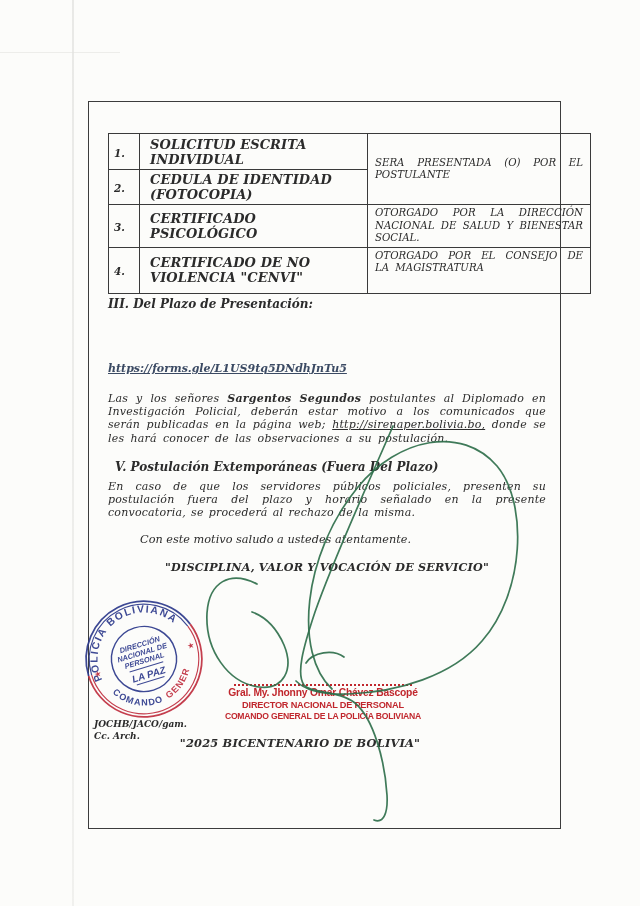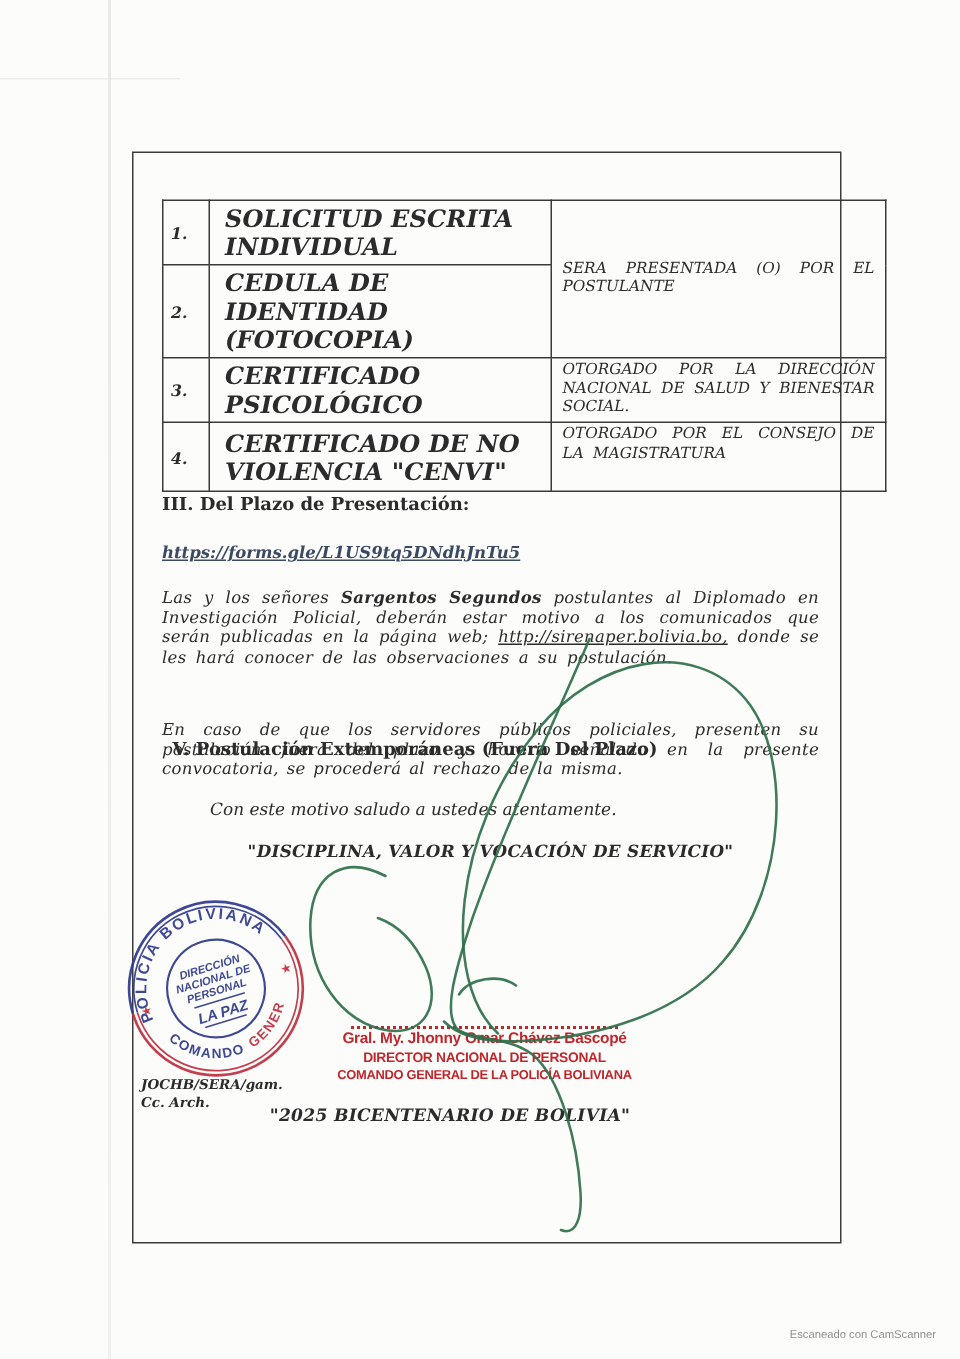--- a/index.html
+++ b/index.html
@@ -11,26 +11,26 @@
   .abs{position:absolute;}
   .doc-text{font-style:italic;letter-spacing:.2px;}
   .frame{left:88px;top:101px;width:471px;height:726px;border:1.6px solid #3c3c3c;background:transparent;}
 
   .title{left:106px;top:110px;width:450px;font-size:12px;font-weight:700;}
   .u{text-decoration:underline;text-underline-offset:2px;}
 
   table.req{position:absolute;left:108px;top:133px;width:444px;border-collapse:collapse;table-layout:fixed;}
   table.req td{border:1.5px solid #3a3a3a;font-style:italic;vertical-align:middle;}
   td.cnum{width:25px;vertical-align:top;font-weight:700;font-size:10.5px;padding:2px 0 0 5px;}
-  td.citem{width:211px;font-weight:700;font-size:16px;padding:2px 6px 2px 10px;letter-spacing:.1px;}
+  td.citem{width:211px;font-weight:700;font-size:13px;padding:2px 6px 2px 10px;letter-spacing:.1px;}
   td.cdet{width:208px;font-size:10.2px;font-weight:500;padding:2px 7px;text-align:justify;word-spacing:3px;line-height:12.5px;}
   td.cdet.vtop{vertical-align:top;}
   tr.r1{height:36px;} tr.r2{height:26px;} tr.r3{height:41px;} tr.r4{height:46px;}
 
-  .h-sec{font-size:12px;font-weight:700;margin-top:32px;}
+  .h-sec{font-size:12px;font-weight:700;font-style:italic;}
   .sec3-h{left:108px;top:297px;width:300px;}
   .sec3-b{left:108px;top:322px;width:437px;font-size:11px;font-weight:500;line-height:13.2px;text-align:justify;word-spacing:4px;}
   .sec3-link{left:108px;top:362px;font-size:11px;font-weight:600;}
   .sec3-link a{color:#3b4a63;font-style:italic;}
   .sec4-h{left:108px;top:376px;width:300px;}
   .sec4-b{left:108px;top:392px;width:438px;font-size:11px;font-weight:500;line-height:13.2px;text-align:justify;word-spacing:2.5px;}
   .sec4-b .b{font-weight:700;}
   .sec4-b a{color:#2b2b2b;text-decoration:underline;font-style:italic;}
   .sec5-h{left:115px;top:460px;width:360px;}
   .sec5-b{left:108px;top:480px;width:438px;font-size:11px;font-weight:500;line-height:13.2px;text-align:justify;word-spacing:1.5px;}
@@ -130,34 +130,33 @@
       <text x="60" y="48" font-size="7.2" font-weight="bold" font-style="italic" text-anchor="middle" font-family="Liberation Sans, sans-serif" class="stamp-text-navy">DIRECCIÓN</text>
       <text x="60" y="56" font-size="7.2" font-weight="bold" font-style="italic" text-anchor="middle" font-family="Liberation Sans, sans-serif" class="stamp-text-navy">NACIONAL DE</text>
       <text x="60" y="64" font-size="7.2" font-weight="bold" font-style="italic" text-anchor="middle" font-family="Liberation Sans, sans-serif" class="stamp-text-navy">PERSONAL</text>
       <line x1="43" y1="68" x2="77" y2="68" class="stamp-line"></line>
       <text x="60" y="79" font-size="9.5" font-weight="bold" font-style="italic" text-anchor="middle" font-family="Liberation Sans, sans-serif" class="stamp-text-navy">LA PAZ</text>
       <line x1="46" y1="82" x2="74" y2="82" class="stamp-line"></line>
     </svg>
   </div>
 
   <div class="abs jochb">
-    <div>JOCHB/SERA/gam.</div>
+    <div>JOCHB/JACO/gam.</div>
     <div>Cc. Arch.</div>
   </div>
 
   <div class="abs name-block">
     <div class="dotted"></div>
     <div class="sig-name">Gral. My. Jhonny Omar Chávez Bascopé</div>
     <div class="sig-title">DIRECTOR NACIONAL DE PERSONAL</div>
     <div class="sig-sub">COMANDO GENERAL DE LA POLICÍA BOLIVIANA</div>
   </div>
 
   <div class="abs anniv">"2025 BICENTENARIO DE BOLIVIA"</div>
 
   <svg class="abs sig-svg" viewBox="0 0 640 906">
     <path class="sig-stroke" d="M 393,426 C 372,475 335,555 315,612 C 303,648 296,674 304,685 C 312,694 338,690 355,703 C 374,719 385,762 387,795 C 388,812 384,824 374,820"></path>
     <path class="sig-stroke" d="M 332,689 C 294,654 302,555 358,487 C 398,438 462,425 497,466 C 528,503 525,592 482,641 C 452,676 398,692 348,694 C 325,695 306,691 296,681"></path>
     <path class="sig-stroke" d="M 257,584 C 230,570 209,582 207,613 C 205,650 228,683 259,687 C 284,690 294,669 284,645 C 277,629 266,617 252,612"></path>
     <path class="sig-stroke" d="M 306,663 C 313,652 333,649 344,657"></path>
   </svg>
 
-  <div class="abs camscanner">Escaneado con CamScanner</div>
 </div>
 
 </body></html>

